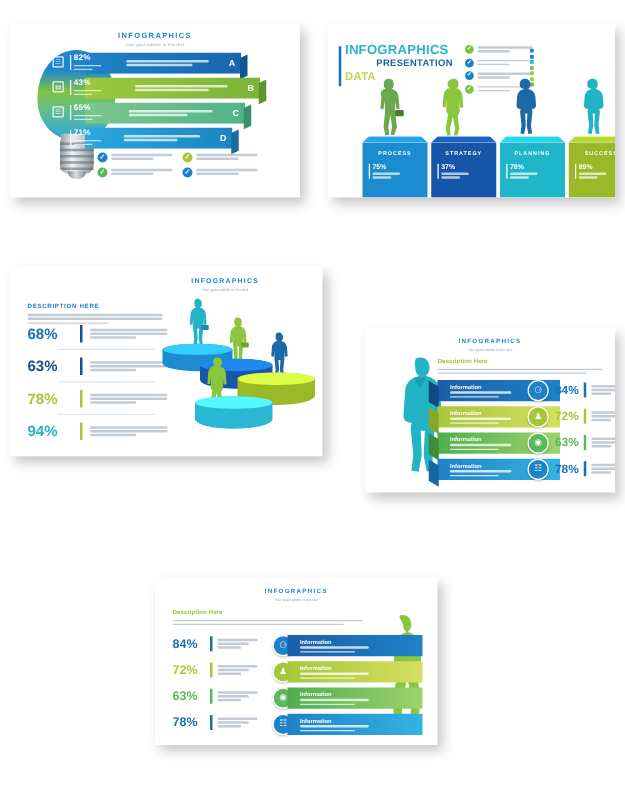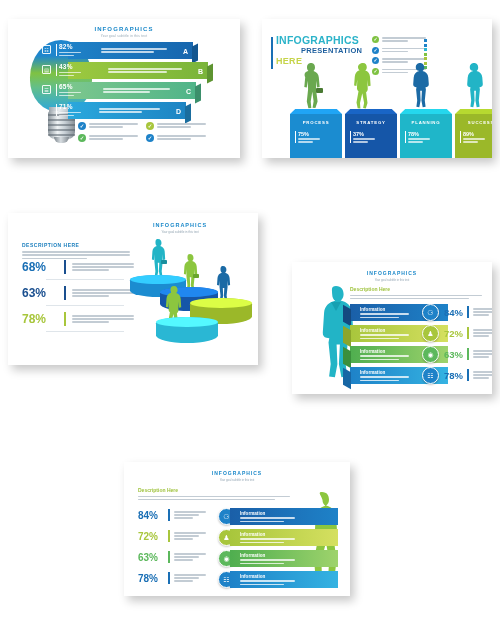--- a/index.html
+++ b/index.html
@@ -330,21 +330,21 @@
           </div>
       </div>
     </div>
   </div>
 
   <div class="slide" id="s2">
     <div class="title">
       <div class="bar2"></div>
       <div class="l1">INFOGRAPHICS</div>
       <div class="l2">PRESENTATION</div>
-      <div class="l3">HERE</div>
+      <div class="l3">DATA</div>
     </div>
 
     <div class="checks">
       <div class="row">
         <div class="circ" style="background:#7fc242">✓</div>
         <div class="tt lines">
             <div class="ln w100"></div>
             <div class="ln w60"></div>
           </div>
       </div>
@@ -490,20 +490,29 @@
     <div class="prow" style="top:99px;">
       <div class="pv" style="color:#a8c63c">78%</div>
       <div class="vr" style="background:#a8c63c"></div>
       <div class="lines">
           <div class="ln w100"></div>
           <div class="ln w100"></div>
           <div class="ln w60"></div>
         </div>
     </div>
     <div class="prow-sep" style="top:118px;"></div>
+    <div class="prow" style="top:125px;">
+      <div class="pv" style="color:#2ab0c4">94%</div>
+      <div class="vr" style="background:#a8c63c"></div>
+      <div class="lines">
+          <div class="ln w100"></div>
+          <div class="ln w100"></div>
+          <div class="ln w60"></div>
+        </div>
+    </div>
 
     <svg class="person" style="left:140px; top:25px; width:20px; height:44px; position:absolute;" viewBox="0 0 20 44">
       <path fill="#22b4c6" d="M10 1c2.5 0 3.5 1.9 3.5 4 0 1.4-.6 2.4-1.3 3 2.6.7 4.3 2.6 4.5 5.5l.5 8-2.1.4-.7-5.6.3 7-1 9.9.7 5.6-2.4.3-1.1-5.8.4-8.5h-1.5l.4 8.6-1.1 5.7-2.4-.3.7-5.6-1-9.9.3-7-.7 5.6-2.1-.4.5-8C4.6 10.6 6.2 8.7 8.8 8 8.1 7.4 7.5 6.4 7.5 5 7.5 2.9 7.5 1 10 1z"></path>
       <rect fill="#1a8f9e" x="13" y="22" width="6" height="4" rx=".8"></rect>
     </svg>
     <div class="bowl" style="left:122px; top:62px; width:56px; height:22px; background:#1b8cd0;">
       <div class="rim" style="background:#2aa8dd;"></div>
     </div>
 
     <svg class="person" style="left:172px; top:40px; width:20px; height:42px; position:absolute;" viewBox="0 0 20 42">

